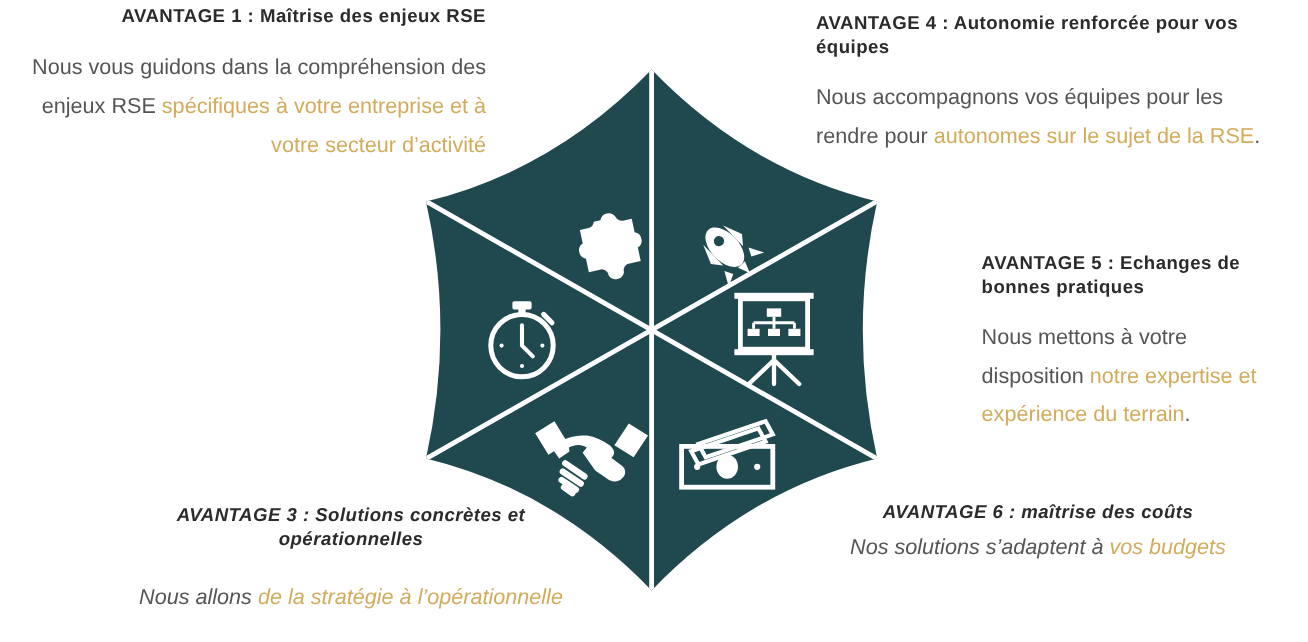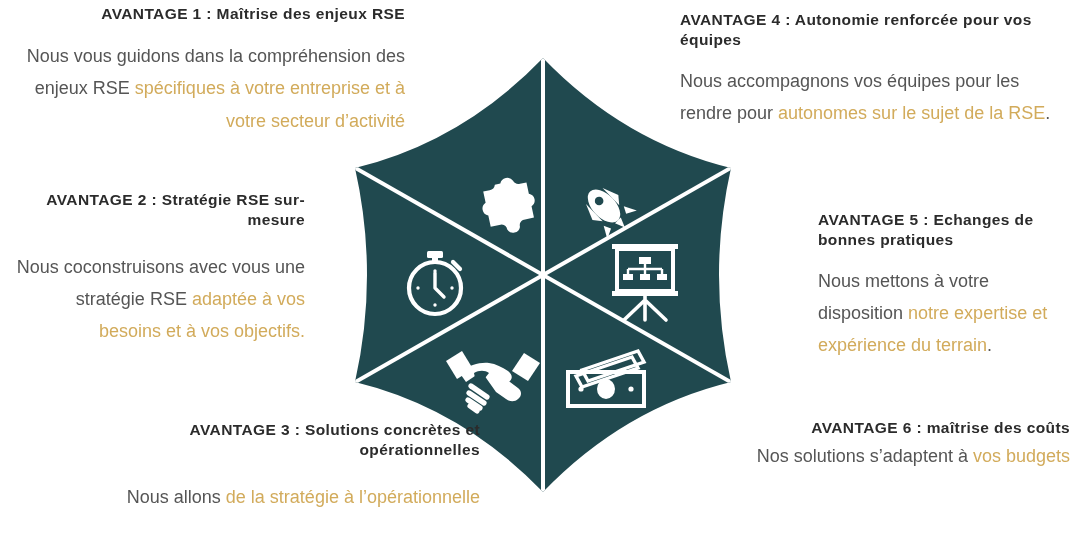--- a/index.html
+++ b/index.html
@@ -43,21 +43,21 @@
   }
   .block .body {
     font-size: 18px;
     line-height: 1.78;
     color: #555555;
     margin: 0;
   }
   .hl { color: #d2ab5b; }
   .al-right { text-align: right; }
   .al-left  { text-align: left; }
-  .al-center{ text-align: right; }
+  .al-center{ text-align: center; font-style: italic; }
 
   
   #b1 { left: 10px;  top: 4px;   width: 395px; }
   #b2 { left: 10px;  top: 190px; width: 295px; }
   #b3 { left: 105px; top: 420px; width: 375px; }
   #b4 { left: 680px; top: 10px;  width: 375px; }
   #b5 { left: 818px; top: 210px; width: 258px; }
   #b6 { left: 660px; top: 418px; width: 410px; }
 
   #b3 .ttl { margin-bottom: 20px; }
@@ -195,25 +195,20 @@
       </g>
     </svg>
   </div>
 
   <div class="block al-right" id="b1">
     <p class="ttl">AVANTAGE 1 : Maîtrise des enjeux RSE</p>
     <p class="body"><span>Nous vous guidons dans la compréhension des</span>
       <span>enjeux RSE </span><span class="hl">spécifiques à votre entreprise et à votre secteur d’activité</span></p>
   </div>
 
-  <div class="block al-right" id="b2">
-    <p class="ttl">AVANTAGE 2 : Stratégie RSE sur-mesure</p>
-    <p class="body"><span>Nous coconstruisons avec vous une</span>
-      <span>stratégie RSE </span><span class="hl">adaptée à vos besoins et à vos objectifs.</span></p>
-  </div>
 
   <div class="block al-center" id="b3">
     <p class="ttl">AVANTAGE 3 : Solutions concrètes et opérationnelles</p>
     <p class="body"><span>Nous allons </span><span class="hl">de la stratégie à l’opérationnelle</span></p>
   </div>
 
   <div class="block al-left" id="b4">
     <p class="ttl">AVANTAGE 4 : Autonomie renforcée pour vos équipes</p>
     <p class="body"><span>Nous accompagnons vos équipes pour les</span>
       <span>rendre pour </span><span class="hl">autonomes sur le sujet de la RSE</span><span>.</span></p>

